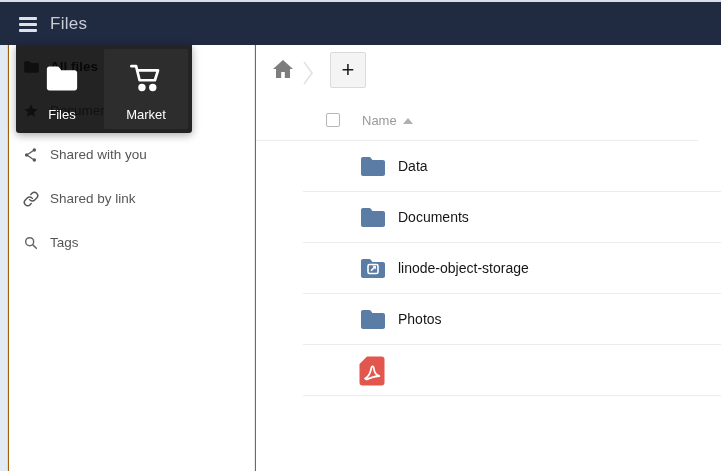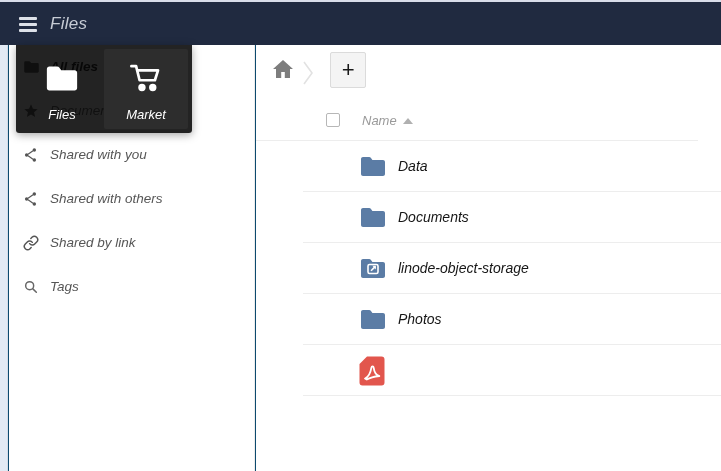--- a/index.html
+++ b/index.html
@@ -1,18 +1,18 @@
 <!DOCTYPE html>
 <html><head>
 <meta charset="utf-8">
 <style>
   * { margin:0; padding:0; box-sizing:border-box; }
   html,body { background:#fff; }
   body { font-family:"Liberation Sans", sans-serif; }
-  .screen { position:relative; width:721px; height:471px; overflow:hidden; background:#0c4a6e;font-style:italic; }
+  .screen { position:relative; width:721px; height:471px; overflow:hidden; background:#a16207; }
 
   
   .top-strip { position:absolute; left:0; top:0; width:721px; height:2px; background:#d8dde9; }
   .topbar { position:absolute; left:0; top:2px; width:721px; height:43px; background:#202a40; }
   .menu-btn { position:absolute; left:18px; top:12px; width:22px; height:20px; cursor:pointer; }
   .menu-btn span { position:absolute; left:1px; width:18px; height:2.5px; background:#dde1e8; border-radius:1px; }
   .menu-btn span:nth-child(1){ top:3px; } .menu-btn span:nth-child(2){ top:9px; } .menu-btn span:nth-child(3){ top:15px; }
   .app-title { position:absolute; left:50px; top:0; height:43px; line-height:43px; color:#c7ccd5; font-size:17px; letter-spacing:.3px; }
 
   
@@ -98,36 +98,20 @@
             <g stroke="#555" stroke-width="1.8">
               <line x1="15" y1="5.7" x2="7.6" y2="10.8"></line>
               <line x1="7.6" y1="13.2" x2="15" y2="18.3"></line>
             </g>
           </svg>
       </span>
       <span class="nlabel">Shared with you</span>
     </div>
     <div class="nav-item">
       <span class="nicon">
-        <svg width="16" height="16" viewBox="0 0 24 24">
-            <g fill="#555">
-              <circle cx="17" cy="4.5" r="2.6"></circle>
-              <circle cx="5.5" cy="12" r="2.6"></circle>
-              <circle cx="17" cy="19.5" r="2.6"></circle>
-            </g>
-            <g stroke="#555" stroke-width="1.8">
-              <line x1="15" y1="5.7" x2="7.6" y2="10.8"></line>
-              <line x1="7.6" y1="13.2" x2="15" y2="18.3"></line>
-            </g>
-          </svg>
-      </span>
-      <span class="nlabel">Shared with others</span>
-    </div>
-    <div class="nav-item">
-      <span class="nicon">
         <svg width="16" height="16" viewBox="0 0 24 24" fill="none" stroke="#555" stroke-width="2.2" stroke-linecap="round">
             <path d="M10 13a5 5 0 0 0 7.54.54l3-3a5 5 0 0 0-7.07-7.07l-1.72 1.71"></path>
             <path d="M14 11a5 5 0 0 0-7.54-.54l-3 3a5 5 0 0 0 7.07 7.07l1.71-1.71"></path>
           </svg>
       </span>
       <span class="nlabel">Shared by link</span>
     </div>
     <div class="nav-item">
       <span class="nicon">
         <svg width="16" height="16" viewBox="0 0 24 24" fill="none" stroke="#666" stroke-width="2.2" stroke-linecap="round">

